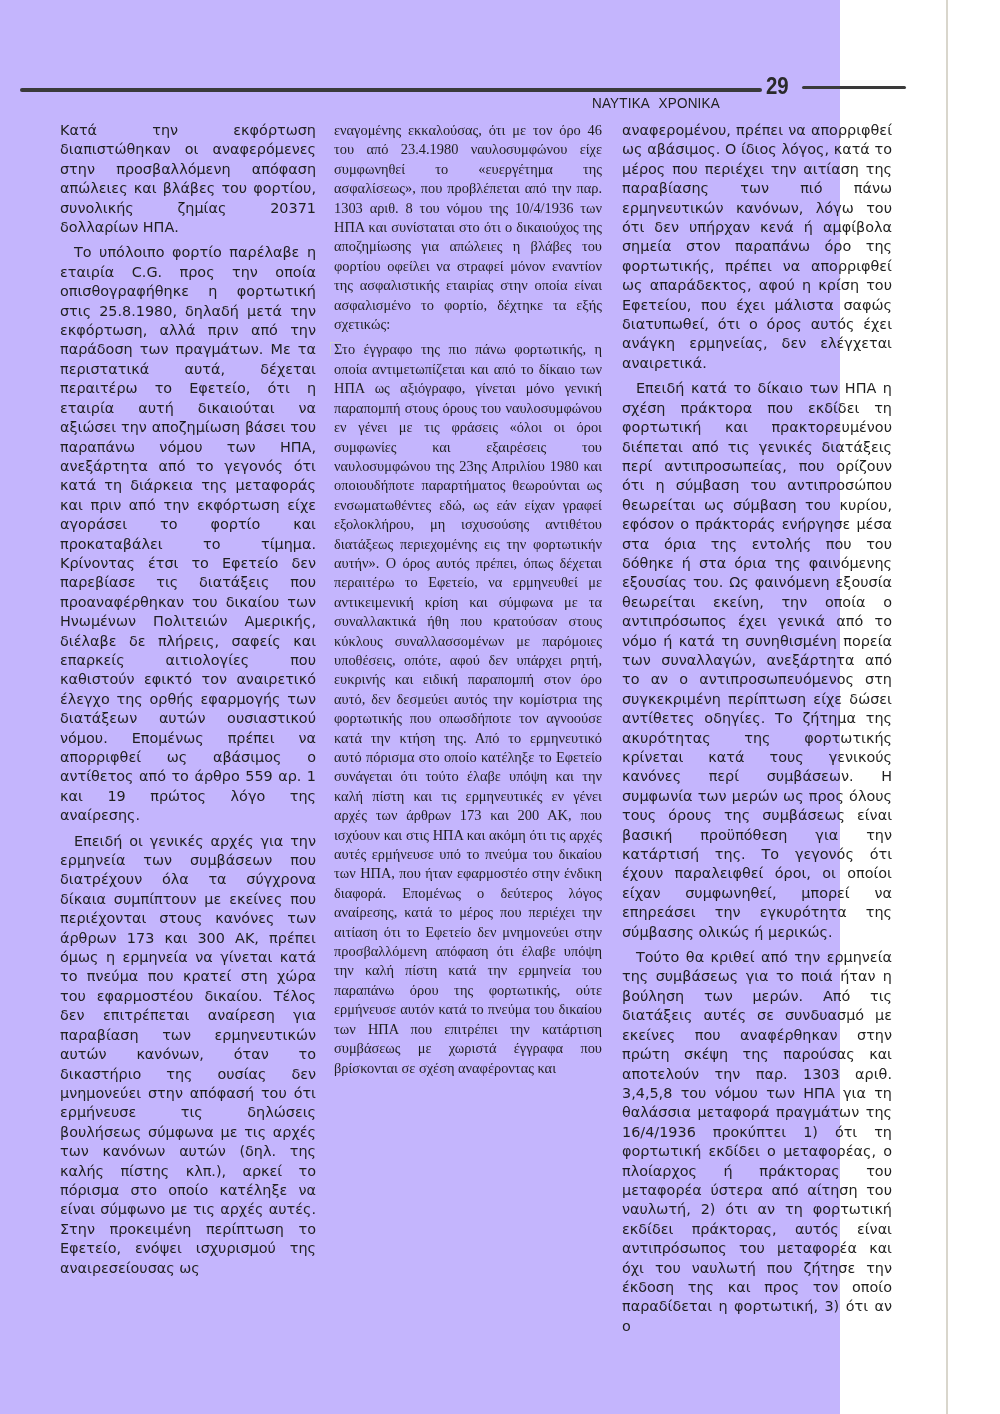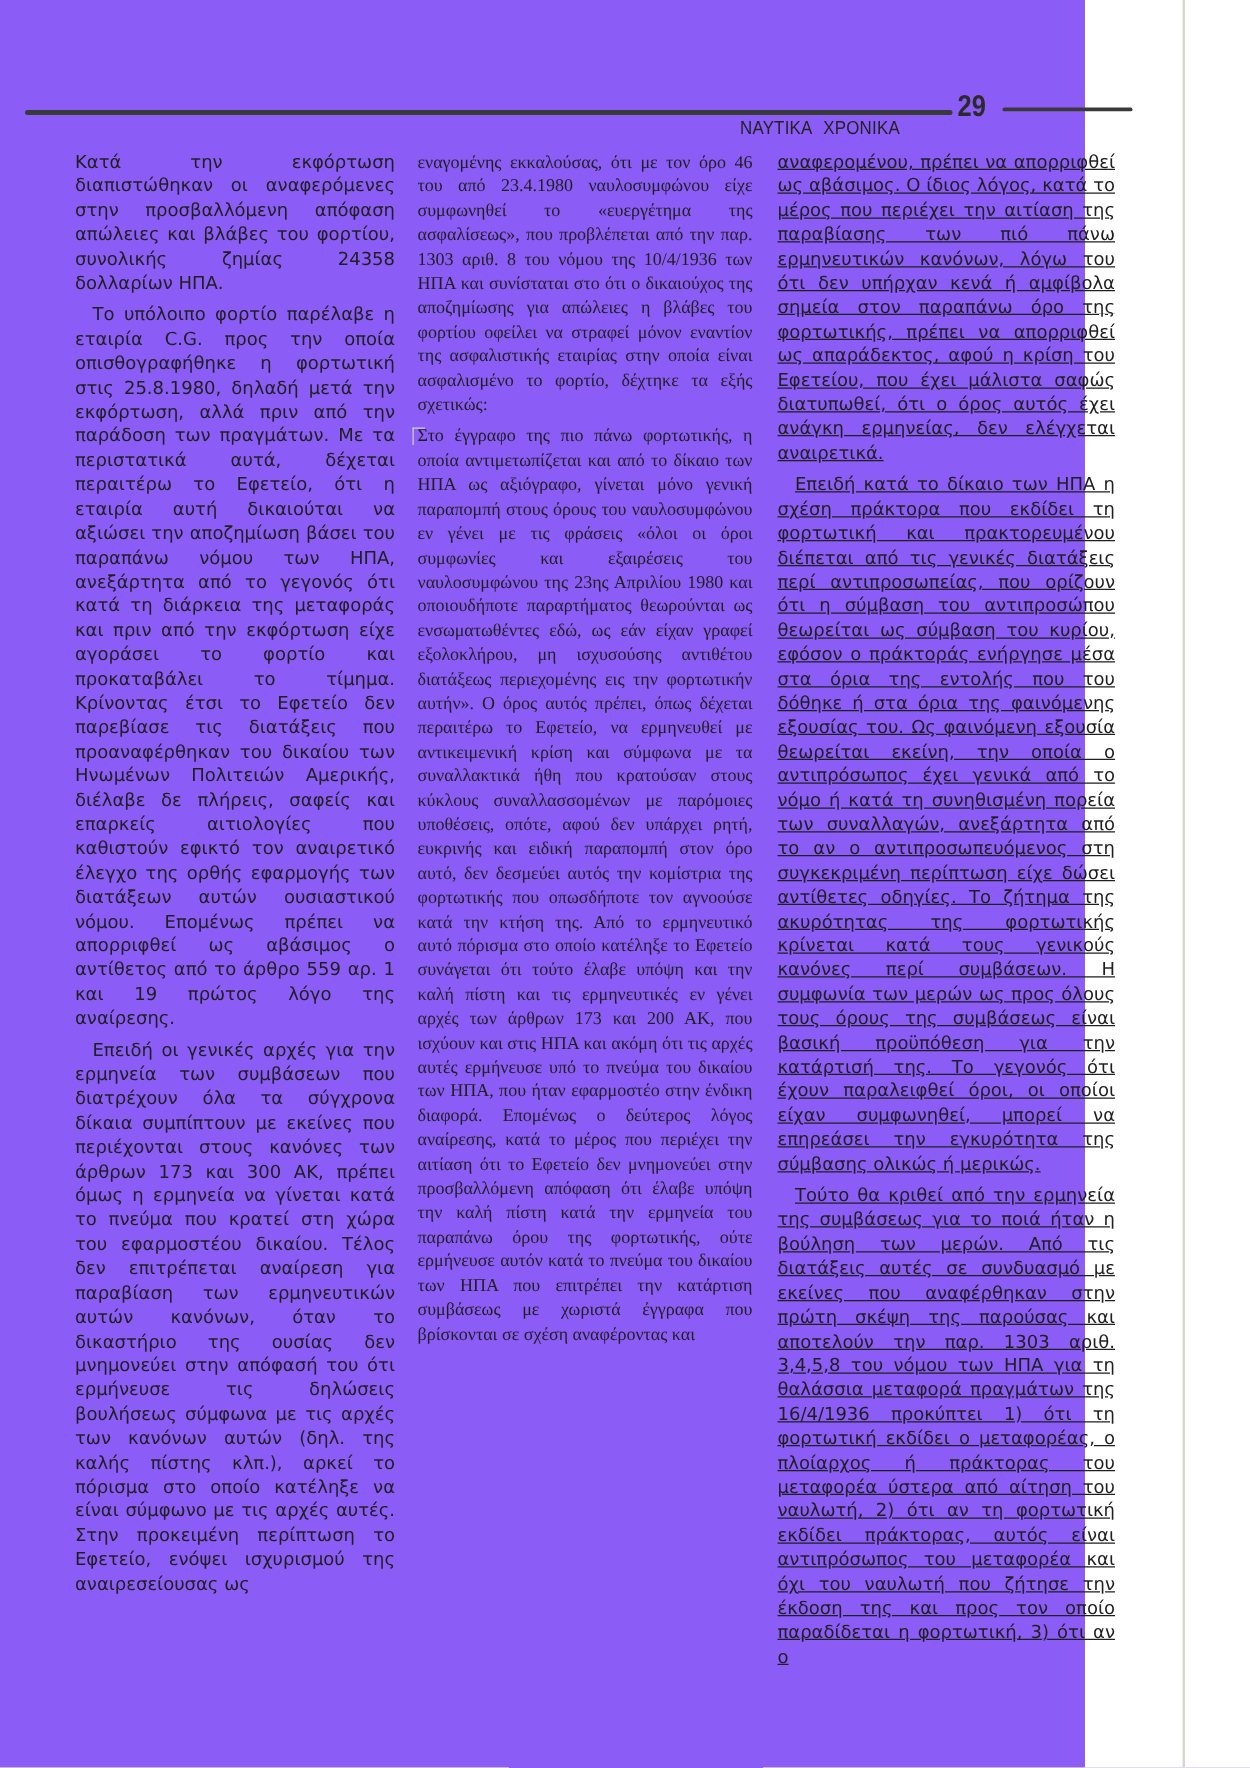--- a/index.html
+++ b/index.html
@@ -1,26 +1,26 @@
 <!DOCTYPE html>
 <html><head>
   <meta charset="utf-8">
   <style>
     html, body { margin: 0; padding: 0; background: #ffffff; }
     body { width: 1000px; height: 1414px; position: relative; overflow: hidden; font-family: "DejaVu Sans", "Liberation Sans", sans-serif; color: #1a1a1a; }
-    .page { position: absolute; left: 0; top: 0; width: 868px; height: 1414px; background: #8b5cf6; }
+    .page { position: absolute; left: 0; top: 0; width: 796px; height: 1414px; background: #c4b5fd; padding-left: 44px; }
     .scan-edge { position: absolute; left: 946px; top: 0; width: 2px; height: 1414px; background: #d9d6cc; }
     .rule-left { position: absolute; left: 20px; top: 88px; width: 742px; height: 4px; background: #3a3a3a; border-radius: 2px; }
     .rule-right { position: absolute; left: 802px; top: 86px; width: 104px; height: 3px; background: #3a3a3a; border-radius: 2px; }
     .page-num { position: absolute; left: 766px; top: 72px; font-family: "Liberation Sans", sans-serif; font-weight: bold; font-size: 24px; letter-spacing: 0px; color: #2a2a2a; transform: scaleX(0.85); transform-origin: left; }
     .running-title { position: absolute; left: 592px; top: 94px; font-family: "Liberation Sans", sans-serif; font-size: 15px; color: #222; transform: scaleX(0.9); transform-origin: left; letter-spacing: 0.2px; word-spacing: 6px; }
     .col { position: absolute; top: 121px; font-size: 14.4px; line-height: 19.4px; color: #1f1f1f; }
     .col1 { left: 60px; width: 256px; }
     .col2 { left: 334px; width: 268px; font-family: Liberation Serif, serif; }
-    .col3 { left: 622px; width: 270px; text-decoration: underline; }
+    .col3 { left: 622px; width: 270px; }
     .col p { margin: 0 0 6px 0; text-align: justify; text-align-last: left; hyphens: manual; }
     .col p.indent { text-indent: 14px; }
     .col p.cont { text-indent: 0; }
     .quote { position: relative; margin: 4px 0 6px 0; }
     .quote::before { content: ""; position: absolute; left: -4px; top: 2px; width: 1px; height: 14px; background: #cfcfcf; }
     .quote::after { content: ""; position: absolute; left: -4px; top: 2px; width: 10px; height: 1px; background: #cfcfcf; }
   </style>
 </head>
 <body>
 
@@ -28,21 +28,21 @@
   <div class="scan-edge"></div>
 
   <div>
     <div class="rule-left"></div>
     <div class="page-num">29</div>
     <div class="rule-right"></div>
     <div class="running-title">ΝΑΥΤΙΚΑ ΧΡΟΝΙΚΑ</div>
   </div>
 
   <div class="col col1">
-    <p class="cont">Κατά την εκφόρτωση διαπιστώθηκαν οι αναφερόμενες στην προσβαλλόμενη απόφαση απώλειες και βλάβες του φορτίου, συνολικής ζημίας 24358 δολλαρίων ΗΠΑ.</p>
+    <p class="cont">Κατά την εκφόρτωση διαπιστώθηκαν οι αναφερόμενες στην προσβαλλόμενη απόφαση απώλειες και βλάβες του φορτίου, συνολικής ζημίας 20371 δολλαρίων ΗΠΑ.</p>
     <p class="indent">Το υπόλοιπο φορτίο παρέλαβε η εταιρία C.G. προς την οποία οπισθογραφήθηκε η φορτωτική στις 25.8.1980, δηλαδή μετά την εκφόρτωση, αλλά πριν από την παράδοση των πραγμάτων. Με τα περιστατικά αυτά, δέχεται περαιτέρω το Εφετείο, ότι η εταιρία αυτή δικαιούται να αξιώσει την αποζημίωση βάσει του παραπάνω νόμου των ΗΠΑ, ανεξάρτητα από το γεγονός ότι κατά τη διάρκεια της μεταφοράς και πριν από την εκφόρτωση είχε αγοράσει το φορτίο και προκαταβάλει το τίμημα. Κρίνοντας έτσι το Εφετείο δεν παρεβίασε τις διατάξεις που προαναφέρθηκαν του δικαίου των Ηνωμένων Πολιτειών Αμερικής, διέλαβε δε πλήρεις, σαφείς και επαρκείς αιτιολογίες που καθιστούν εφικτό τον αναιρετικό έλεγχο της ορθής εφαρμογής των διατάξεων αυτών ουσιαστικού νόμου. Επομένως πρέπει να απορριφθεί ως αβάσιμος ο αντίθετος από το άρθρο 559 αρ. 1 και 19 πρώτος λόγο της αναίρεσης.</p>
     <p class="indent">Επειδή οι γενικές αρχές για την ερμηνεία των συμβάσεων που διατρέχουν όλα τα σύγχρονα δίκαια συμπίπτουν με εκείνες που περιέχονται στους κανόνες των άρθρων 173 και 300 ΑΚ, πρέπει όμως η ερμηνεία να γίνεται κατά το πνεύμα που κρατεί στη χώρα του εφαρμοστέου δικαίου. Τέλος δεν επιτρέπεται αναίρεση για παραβίαση των ερμηνευτικών αυτών κανόνων, όταν το δικαστήριο της ουσίας δεν μνημονεύει στην απόφασή του ότι ερμήνευσε τις δηλώσεις βουλήσεως σύμφωνα με τις αρχές των κανόνων αυτών (δηλ. της καλής πίστης κλπ.), αρκεί το πόρισμα στο οποίο κατέληξε να είναι σύμφωνο με τις αρχές αυτές. Στην προκειμένη περίπτωση το Εφετείο, ενόψει ισχυρισμού της αναιρεσείουσας ως</p>
   </div>
 
   <div class="col col2">
     <p class="cont">εναγομένης εκκαλούσας, ότι με τον όρο 46 του από 23.4.1980 ναυλοσυμφώνου είχε συμφωνηθεί το «ευεργέτημα της ασφαλίσεως», που προβλέπεται από την παρ. 1303 αριθ. 8 του νόμου της 10/4/1936 των ΗΠΑ και συνίσταται στο ότι ο δικαιούχος της αποζημίωσης για απώλειες η βλάβες του φορτίου οφείλει να στραφεί μόνον εναντίον της ασφαλιστικής εταιρίας στην οποία είναι ασφαλισμένο το φορτίο, δέχτηκε τα εξής σχετικώς:</p>
     <p class="cont quote">Στο έγγραφο της πιο πάνω φορτωτικής, η οποία αντιμετωπίζεται και από το δίκαιο των ΗΠΑ ως αξιόγραφο, γίνεται μόνο γενική παραπομπή στους όρους του ναυλοσυμφώνου εν γένει με τις φράσεις «όλοι οι όροι συμφωνίες και εξαιρέσεις του ναυλοσυμφώνου της 23ης Απριλίου 1980 και οποιουδήποτε παραρτήματος θεωρούνται ως ενσωματωθέντες εδώ, ως εάν είχαν γραφεί εξολοκλήρου, μη ισχυσούσης αντιθέτου διατάξεως περιεχομένης εις την φορτωτικήν αυτήν». Ο όρος αυτός πρέπει, όπως δέχεται περαιτέρω το Εφετείο, να ερμηνευθεί με αντικειμενική κρίση και σύμφωνα με τα συναλλακτικά ήθη που κρατούσαν στους κύκλους συναλλασσομένων με παρόμοιες υποθέσεις, οπότε, αφού δεν υπάρχει ρητή, ευκρινής και ειδική παραπομπή στον όρο αυτό, δεν δεσμεύει αυτός την κομίστρια της φορτωτικής που οπωσδήποτε τον αγνοούσε κατά την κτήση της. Από το ερμηνευτικό αυτό πόρισμα στο οποίο κατέληξε το Εφετείο συνάγεται ότι τούτο έλαβε υπόψη και την καλή πίστη και τις ερμηνευτικές εν γένει αρχές των άρθρων 173 και 200 ΑΚ, που ισχύουν και στις ΗΠΑ και ακόμη ότι τις αρχές αυτές ερμήνευσε υπό το πνεύμα του δικαίου των ΗΠΑ, που ήταν εφαρμοστέο στην ένδικη διαφορά. Επομένως ο δεύτερος λόγος αναίρεσης, κατά το μέρος που περιέχει την αιτίαση ότι το Εφετείο δεν μνημονεύει στην προσβαλλόμενη απόφαση ότι έλαβε υπόψη την καλή πίστη κατά την ερμηνεία του παραπάνω όρου της φορτωτικής, ούτε ερμήνευσε αυτόν κατά το πνεύμα του δικαίου των ΗΠΑ που επιτρέπει την κατάρτιση συμβάσεως με χωριστά έγγραφα που βρίσκονται σε σχέση αναφέροντας και</p>
   </div>
 
   <div class="col col3">

